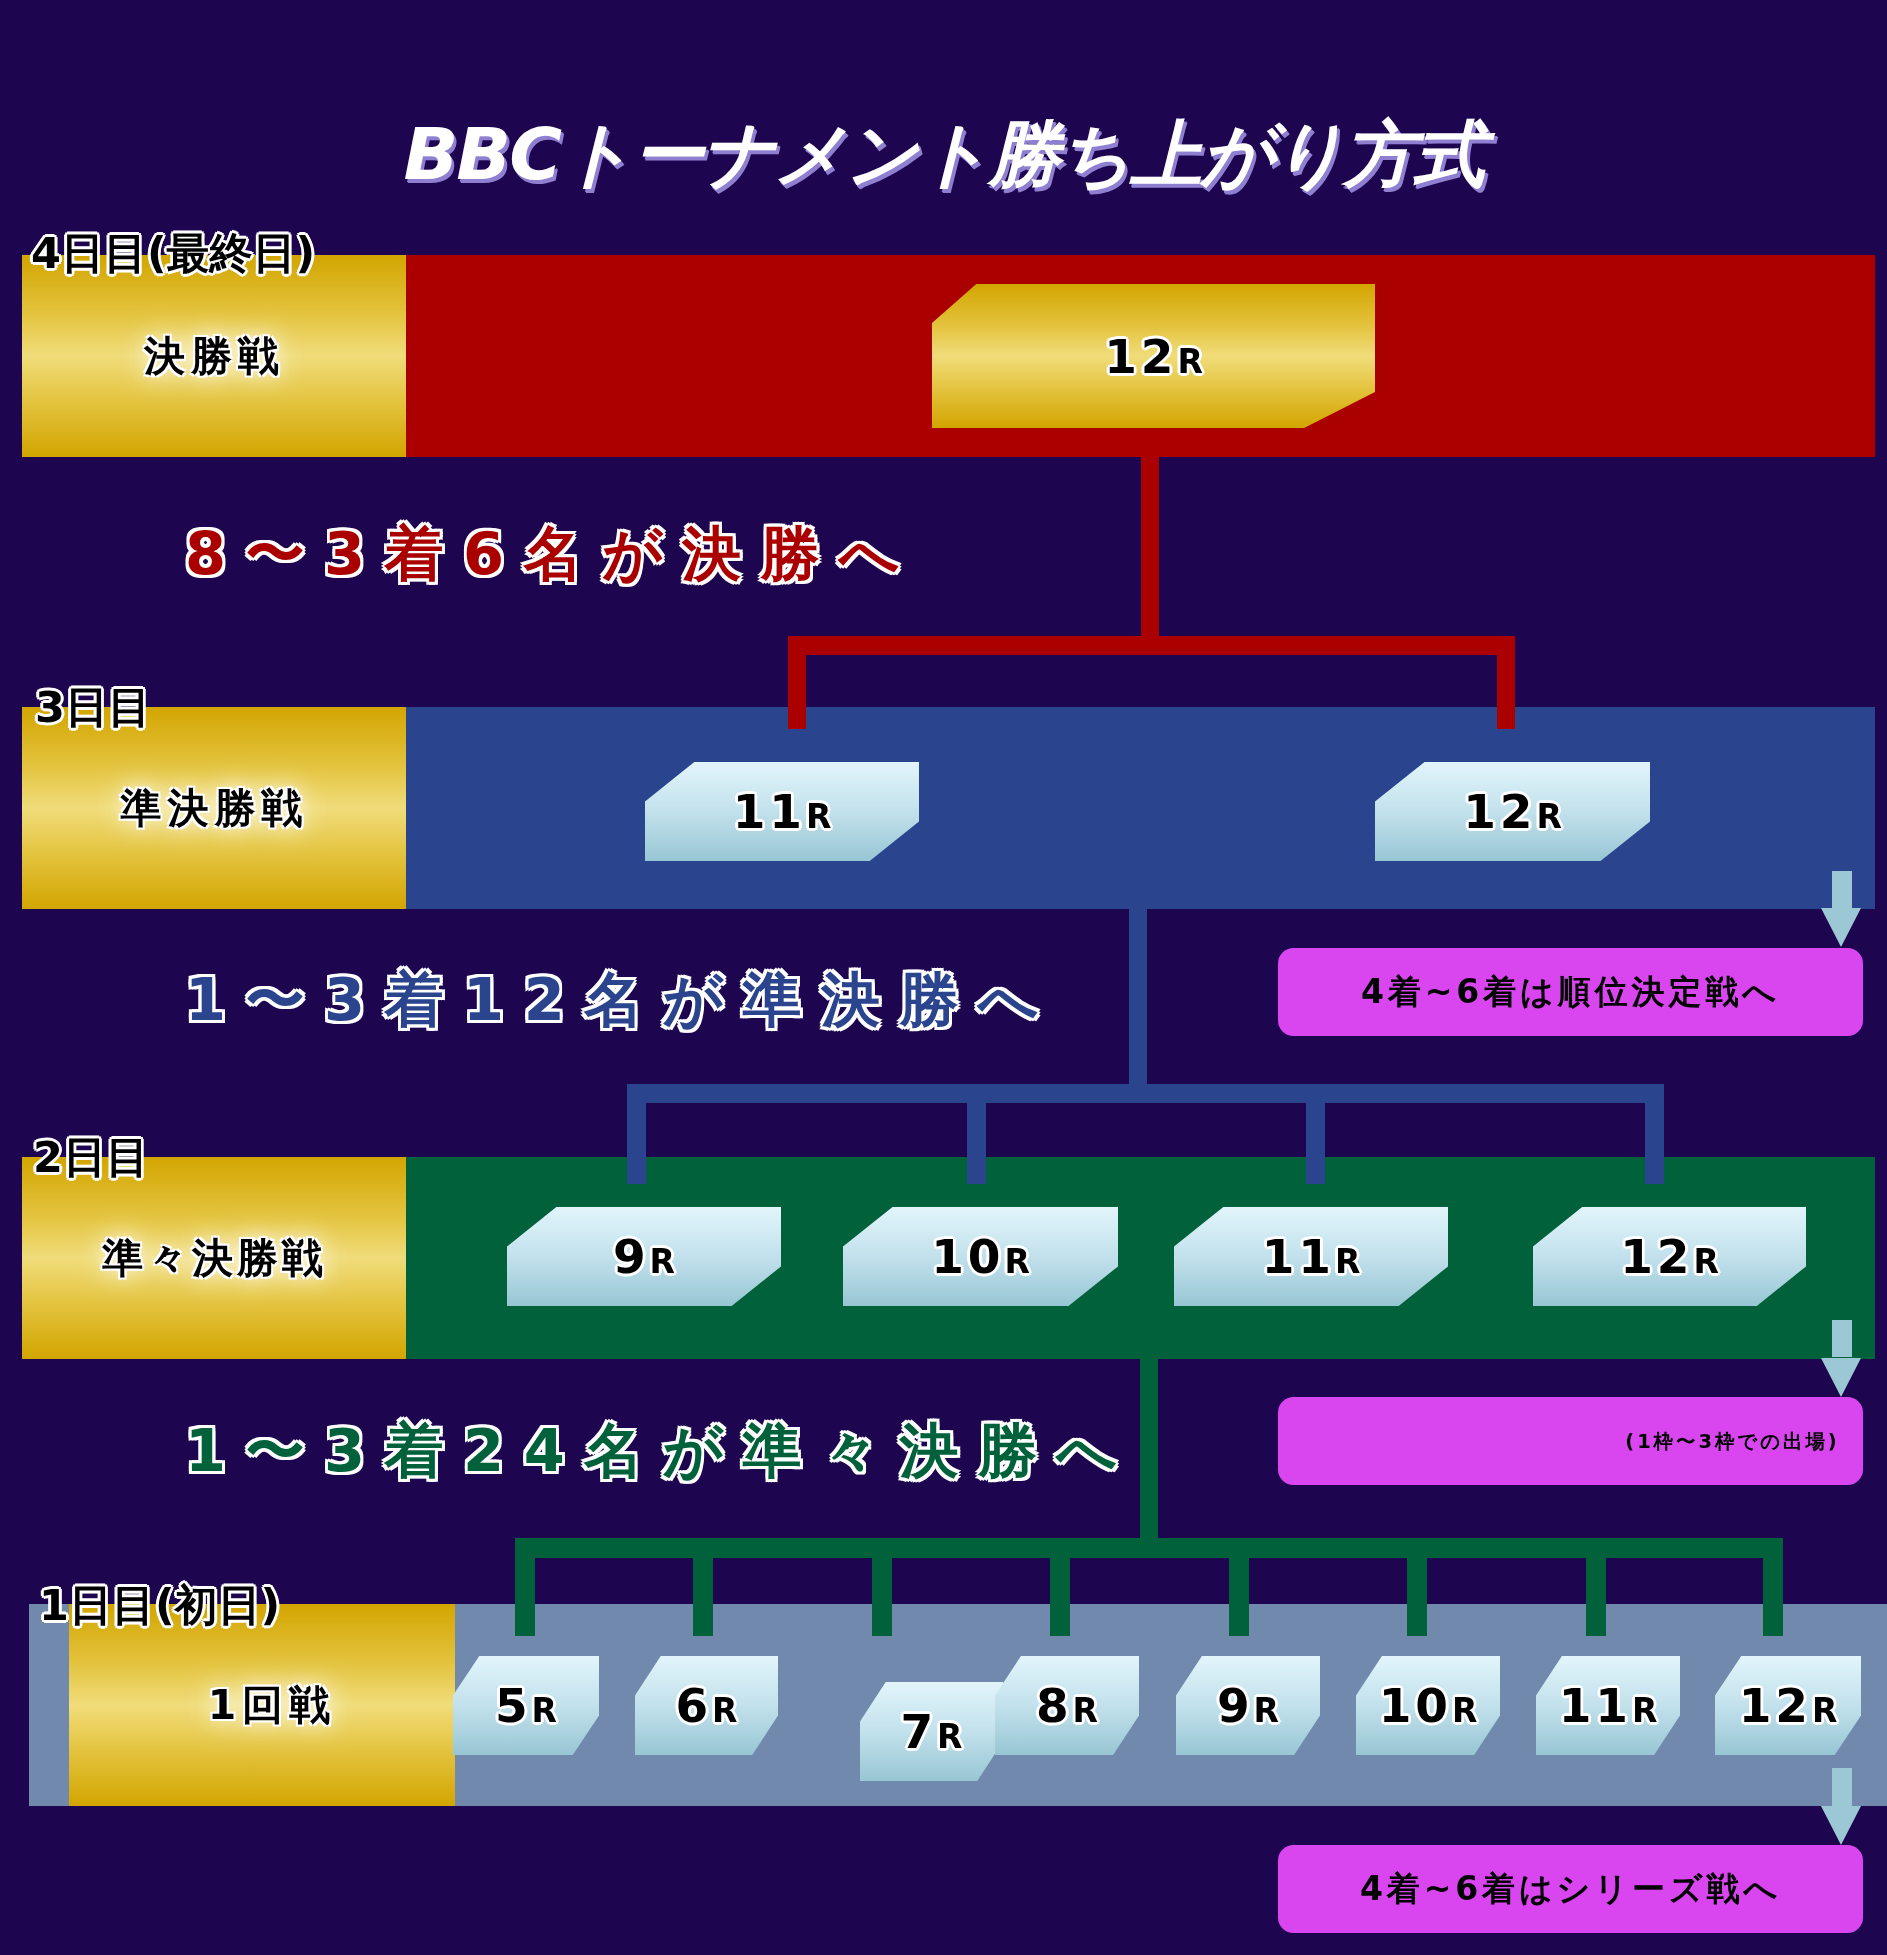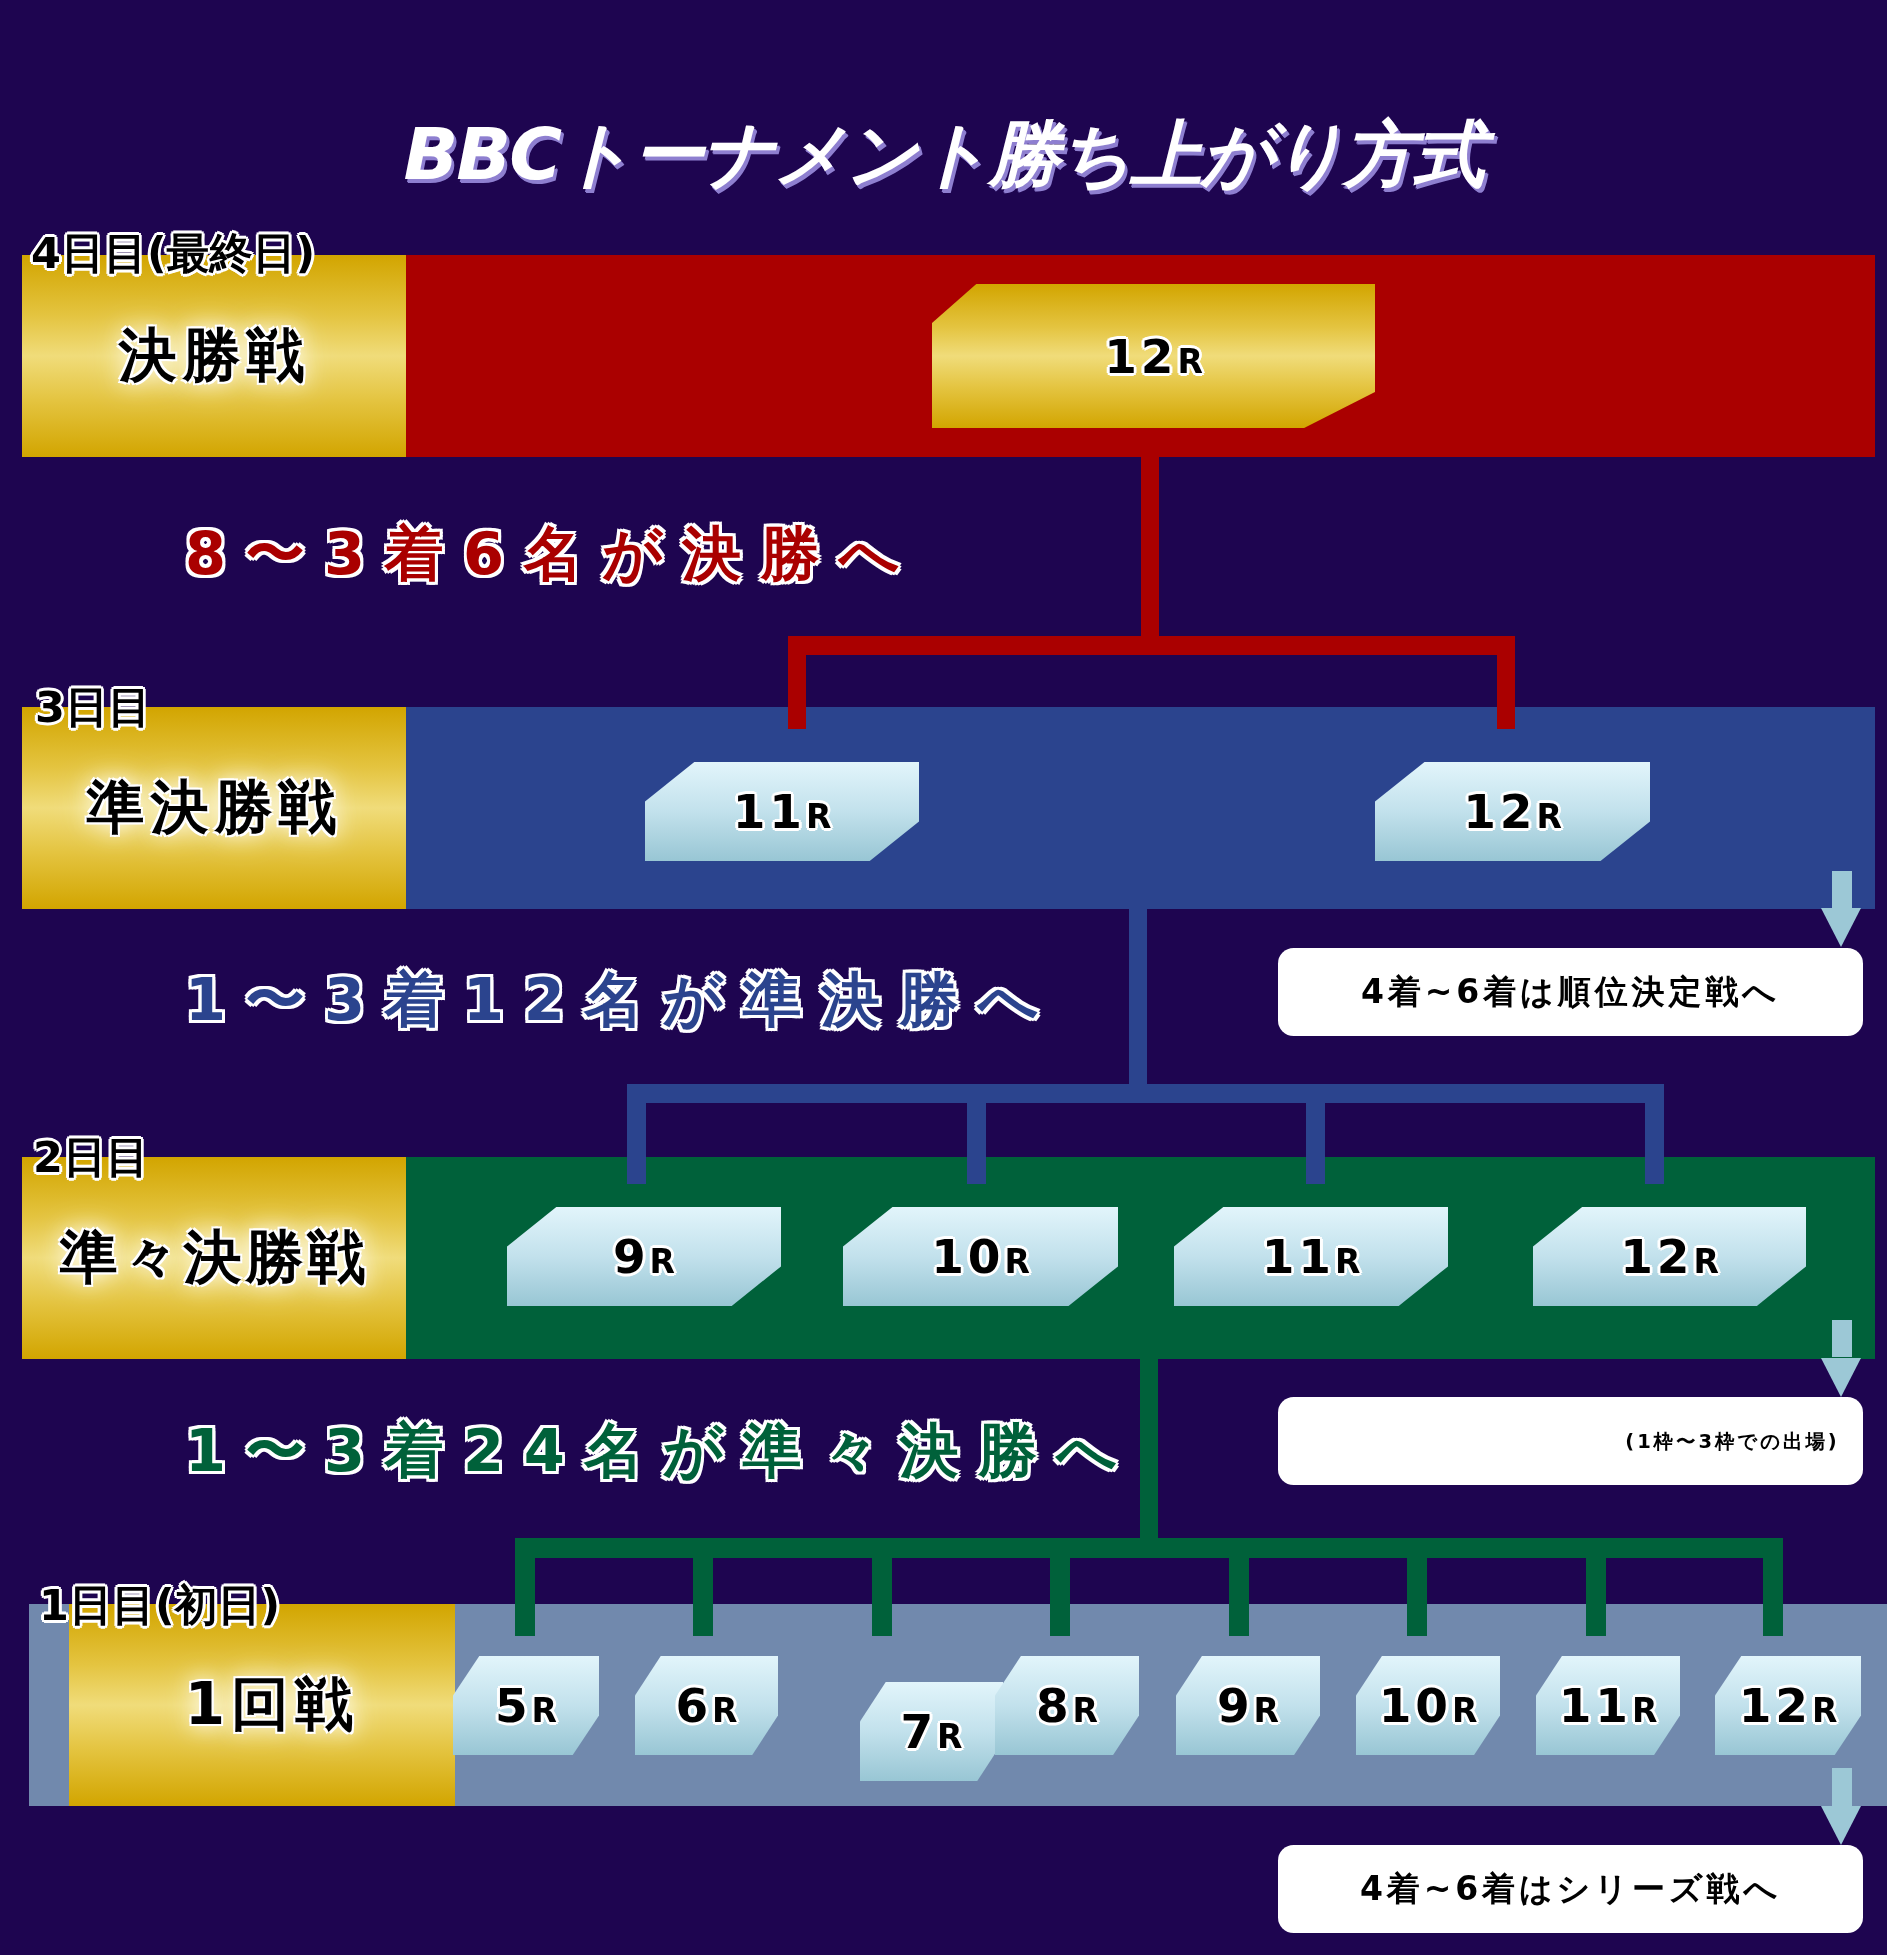--- a/index.html
+++ b/index.html
@@ -18,21 +18,21 @@
   .band { height: 202px; }
   .band-4 { left: 22.4px; top: 255px; width: 1853px; background: #AA0000; }
   .band-3 { left: 22.4px; top: 707px; width: 1853px; background: #2B448E; }
   .band-2 { left: 22.4px; top: 1157px; width: 1853px; background: #00613A; }
   .band-1 { left: 29px; top: 1604px; width: 1858px; background: #7189AD; }
   .gold {
     background: linear-gradient(180deg, #D2A500 0%, #E4C440 30%, #F0DC7A 50%, #E4C440 72%, #D2A500 100%);
   }
   .stage-block { height: 202px; width: 384px; display:flex; align-items:center; justify-content:center; }
   .stage-title {
-    font-size: 58px; font-weight: bold; color: #000; letter-spacing: 5.9px;
+    font-size: 41px; font-weight: bold; color: #000; letter-spacing: 5.9px;
     text-shadow: 0 0 2.9px #fff, 0 0 2.9px #fff, 2px 2px 0 #fff, -2px -2px 0 #fff, 2px -2px 0 #fff, -2px 2px 0 #fff, 0 0 21.5px #fff, 0 0 35px #fff8d0;
   }
   .day-label {
     font-size: 43px; font-weight: bold; color: #000; line-height: 1;
     text-shadow: 2px 2px 0 #fff, -2px -2px 0 #fff, 2px -2px 0 #fff, -2px 2px 0 #fff, 0 2.9px 0 #fff, 2.9px 0 0 #fff, 0 -2.9px 0 #fff, -2.9px 0 0 #fff;
   }
   .race {
     height: 99px; display:flex; align-items:center; justify-content:center;
     clip-path: polygon(18% 0, 100% 0, 100% 60%, 82% 100%, 0 100%, 0 40%);
     background: linear-gradient(180deg, #E2F5FB 0%, #C2E1EC 50%, #98C6D4 100%);
@@ -50,21 +50,21 @@
   .caption {
     font-size: 59px; font-weight: bold; letter-spacing: 19.5px; line-height: 1;
     text-shadow: 2.9px 2.9px 0 #fff, -2.9px -2.9px 0 #fff, 2.9px -2.9px 0 #fff, -2.9px 2.9px 0 #fff, 2.9px 0 0 #fff, -2.9px 0 0 #fff, 0 2.9px 0 #fff, 0 -2.9px 0 #fff;
   }
   .line { position: absolute; }
   .red { background: #AA0000; }
   .blue { background: #2B448E; }
   .green { background: #00613A; }
   .info {
     left: 1278px; width: 585px; height: 88px; border-radius: 15.6px;
-    background: #ffffff; display:flex; flex-direction: column; align-items:center; justify-content:center;
+    background: #d946ef; display:flex; flex-direction: column; align-items:center; justify-content:center;
   }
   .info-text { font-size: 33px; font-weight: bold; color: #000; letter-spacing: 3.9px; }
   .info-sub { font-size: 19.5px; font-weight: bold; color: #000; letter-spacing: 2.9px; align-self: flex-end; margin-right: 23.4px; }
   .arrow-stem { width: 19.5px; background: #9CC8D6; }
   .arrow-head { width: 0; height: 0; border-left: 20.5px solid transparent; border-right: 20.5px solid transparent; border-top: 39px solid #9CC8D6; }
 </style>
 </head>
 <body>
 
 <div class="abs title">BBCトーナメント勝ち上がり方式</div>

